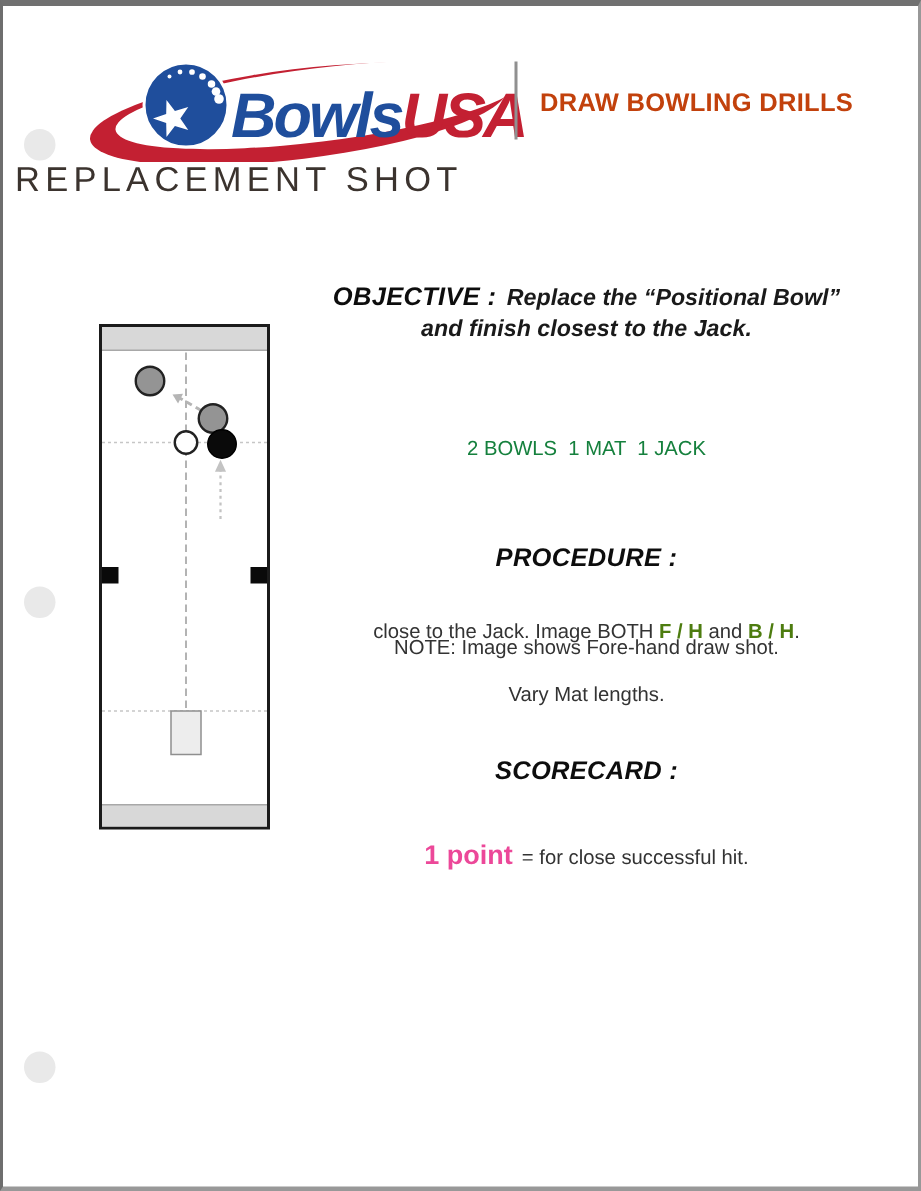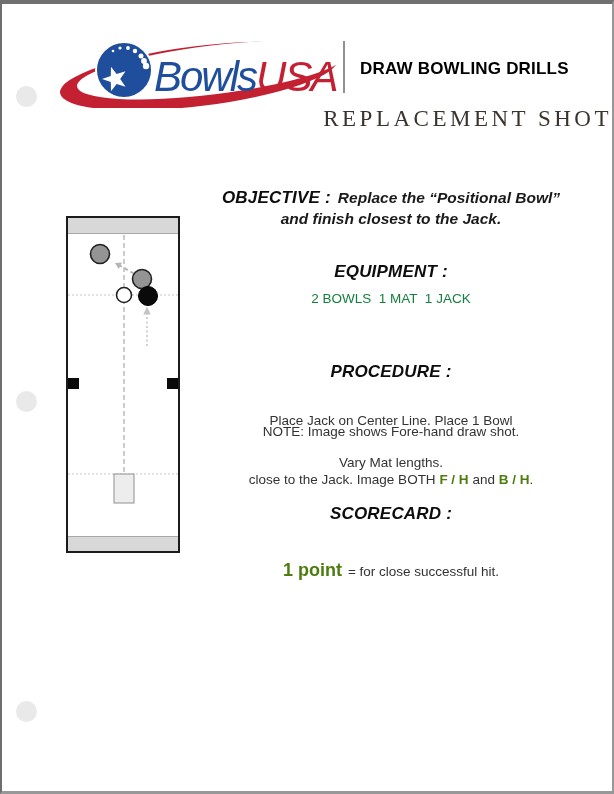--- a/index.html
+++ b/index.html
@@ -8,26 +8,26 @@
     position:relative; width:614px; height:794px; background:#ffffff;
     border-top:4px solid #707070; border-left:2px solid #6e6e6e;
     border-right:2px solid #989898; border-bottom:3px solid #989898;
     font-family:"Liberation Sans", sans-serif; overflow:hidden;
   }
   .punch-hole { position:absolute; left:14px; width:21px; height:21px; border-radius:50%; background:#e9e9e9; }
   .hole-1 { top:82px; } .hole-2 { top:387px; } .hole-3 { top:697px; }
 
   
   .logo-svg { position:absolute; left:52px; top:30px; }
-  .logo-wordmark { position:absolute; left:152px; top:52px; font-size:42px; font-weight:normal; font-style:italic; letter-spacing:-2px; line-height:1; white-space:nowrap; }
+  .logo-wordmark { position:absolute; left:152px; top:52px; font-size:42px; font-weight:bold; font-style:italic; letter-spacing:-2px; line-height:1; white-space:nowrap; }
   .logo-word-blue { color:#1f4e9c; }
   .logo-word-red { color:#c32032; }
   .header-divider { position:absolute; left:341px; top:37px; width:2px; height:52px; background:#909090; }
-  .series-title { position:absolute; left:358px; top:55px; width:240px; font-size:17px; font-weight:bold; color:#000000; letter-spacing:0.2px; }
-  .page-title { position:absolute; left:0; top:102px; width:100%; text-align:right; text-indent:8px; font-size:23px; letter-spacing:3.5px; color:#3b332e;font-family:Liberation Serif, serif; }
+  .series-title { position:absolute; left:358px; top:55px; width:240px; font-size:17px; font-weight:bold; color:#c2410c; letter-spacing:0.2px; }
+  .page-title { position:absolute; left:0; top:102px; width:100%; text-align:left; text-indent:8px; font-size:23px; letter-spacing:3.5px; color:#3b332e; }
 
   
   .rink { position:absolute; left:64px; top:212px; width:114px; height:337px; border:2px solid #1b1b1b; background:#fff; }
   .ditch-top { position:absolute; left:0; top:0; width:110px; height:16px; background:#d8d8d8; border-bottom:1px solid #a8a8a8; }
   .ditch-bottom { position:absolute; left:0; bottom:0; width:110px; height:15px; background:#d8d8d8; border-top:1px solid #a8a8a8; }
   .rink-svg { position:absolute; left:0; top:0; }
 
   
   .col { position:absolute; left:205px; width:368px; color:#333;text-align:center; }
   .sec-heading { font-size:17px; font-weight:bold; font-style:italic; color:#0d0d0d; letter-spacing:0.2px; }
@@ -36,21 +36,21 @@
   .objective-text { font-size:15.5px; font-weight:bold; font-style:italic; color:#1a1a1a; }
   .equipment-h { top:258px; }
   .equipment-items { top:287px; font-size:13.5px; white-space:pre-wrap; color:#15803d; }
   .procedure-h { top:338px;margin-top:20px; }
   .proc-body { top:368px; font-size:13.5px; line-height:19.5px; white-space:pre-wrap; }
   .proc-note { top:420px; font-size:13.5px; }
   .proc-vary { top:451px; font-size:13.5px; }
   .scorecard-h { top:500px; }
   .scorecard-text { top:531px; font-size:13.5px; }
   .point-line { top:556px; font-size:13.5px; }
-  .point-label { font-size:18px; font-weight:bold; color:#4d7c0f; margin-right:6px; }
+  .point-label { font-size:18px; font-weight:bold; color:#ec4899; margin-right:6px; }
   b.inl { font-weight:bold; color:#4d7c0f; }
 </style>
 </head>
 <body>
 
 <div class="page">
 
   <div class="punch-hole hole-1"></div>
   <div class="punch-hole hole-2"></div>
   <div class="punch-hole hole-3"></div>
@@ -96,26 +96,24 @@
       <circle cx="74" cy="61" r="9.5" fill="#949494" stroke="#222" stroke-width="1.6"></circle>
       <circle cx="56" cy="77" r="7.5" fill="#ffffff" stroke="#222" stroke-width="1.6"></circle>
       <circle cx="80" cy="78" r="9.5" fill="#0a0a0a" stroke="#000" stroke-width="1"></circle>
     </svg>
   </div>
 
   <div class="col objective">
     <span class="sec-heading">OBJECTIVE :</span><span class="objective-text">Replace the “Positional Bowl” and finish closest to the Jack.</span>
   </div>
 
-  <div class="col sec-heading equipment-h">EQUIPMENT :</div>
   <div class="col equipment-items">2 BOWLS  1 MAT  1 JACK</div>
 
   <div class="col sec-heading procedure-h">PROCEDURE :</div>
   <div class="col proc-body">
-    <div>Place Jack on Center Line. Place 1 Bowl</div>
     <div><span>close to the Jack. Image BOTH </span><b class="inl">F / H</b><span> and </span><b class="inl">B / H</b><span>.</span></div>
   </div>
   <div class="col proc-note">NOTE: Image shows Fore-hand draw shot.</div>
   <div class="col proc-vary">Vary Mat lengths.</div>
 
   <div class="col sec-heading scorecard-h">SCORECARD :</div>
   <div class="col point-line">
     <span class="point-label">1 point</span><span>= for close successful hit.</span>
   </div>
 

